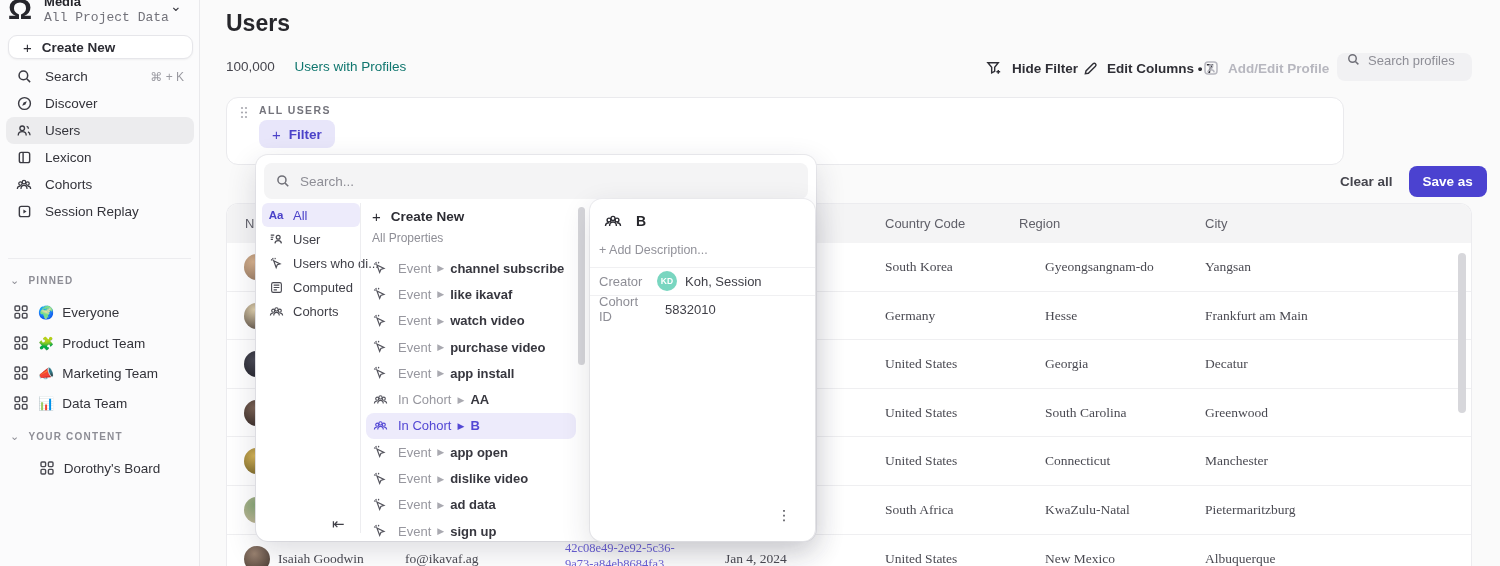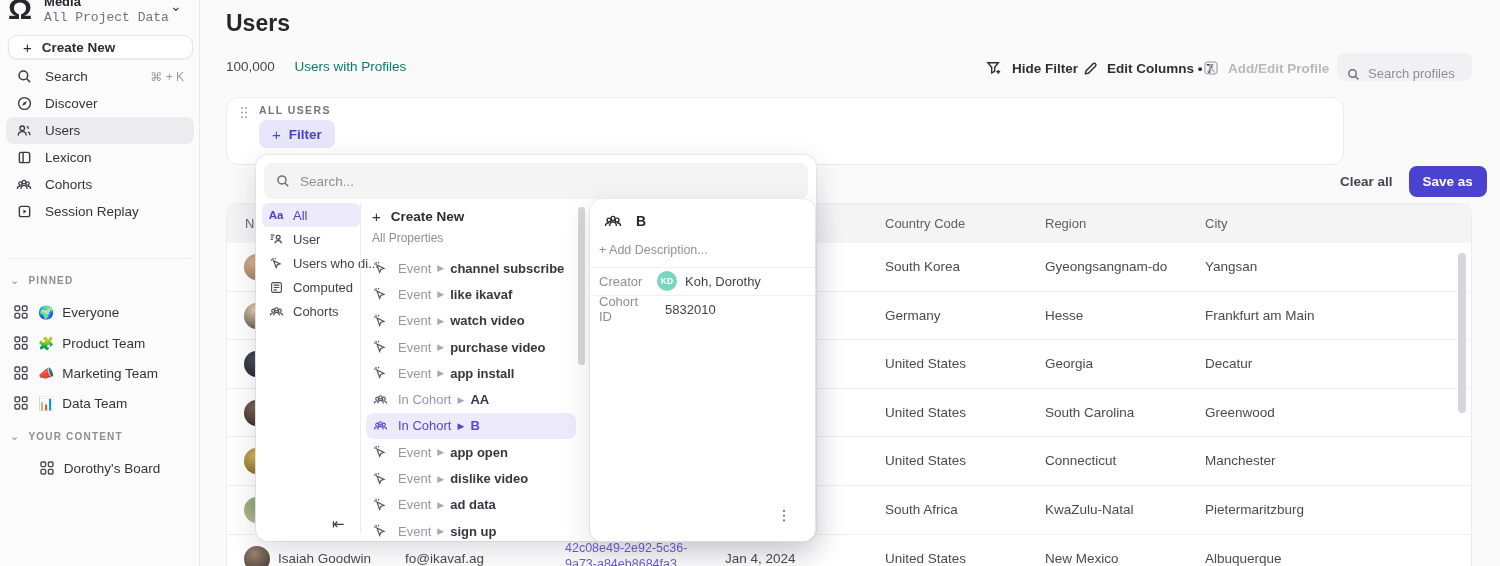--- a/index.html
+++ b/index.html
@@ -32,38 +32,38 @@
   
   .page-title { position:absolute; left:226px; top:10px; font-size:23px; font-weight:700; color:#26262b; }
   .count-row { position:absolute; left:226px; top:59px; font-size:13.5px; }
   .count-num { color:#46464e; margin-right:16px; }
   .count-label { color:#0f766e; }
   .top-actions { position:absolute; top:55px; height:26px; display:flex; align-items:center; }
   .act { display:flex; align-items:center; font-size:13.5px; font-weight:700; color:#2f2f36; cursor:pointer; }
   .act .ic { margin-right:9px; display:inline-flex; color:#2f2f36; }
   .act.disabled { color:#b7b7bf; }
   .act.disabled .ic { color:#b7b7bf; }
-  .search-box { position:absolute; left:1337px; top:53px; width:135px; height:28px; background:#f1f1f3; border-radius:8px; display:flex; align-items:flex-end; padding:0 10px; font-size:13px; color:#8e8e96; cursor:text; }
+  .search-box { position:absolute; left:1337px; top:53px; width:135px; height:28px; background:#f1f1f3; border-radius:8px; display:flex; align-items:flex-start; padding:0 10px; font-size:13px; color:#8e8e96; cursor:text; }
   .search-box .ic { margin-right:8px; display:inline-flex; color:#6f6f77; }
 
   
   .filter-card { position:absolute; left:226px; top:97px; width:1118px; height:68px; background:#fff; border:1px solid #eaeaed; border-radius:12px; z-index:6; }
   .drag-dots { position:absolute; left:13px; top:8px; color:#a9a9b0; }
   .group-label { position:absolute; left:32px; top:6px; font-size:10.5px; font-weight:700; letter-spacing:1.4px; color:#74747c; }
   .filter-btn { position:absolute; left:32px; top:22px; height:28px; padding:0 13px; background:#e8e6fa; border-radius:8px; display:inline-flex; align-items:center; font-size:13.5px; font-weight:700; color:#4b42c9; cursor:pointer; }
   .filter-btn .plus { font-weight:400; font-size:15px; margin-right:8px; }
   .clear-save { position:absolute; top:166px; left:1340px; display:flex; align-items:center; z-index:6; }
   .clear-btn { font-size:13.5px; font-weight:700; color:#45454d; margin-right:16px; cursor:pointer; }
   .save-btn { height:31px; padding:0 14px; background:#4b42d0; color:#fff; font-size:13.5px; font-weight:700; border-radius:8px; display:flex; align-items:center; cursor:pointer; }
 
   
   .table-card { position:absolute; left:226px; top:203px; width:1246px; height:363px; background:#fff; border-radius:12px 12px 0 0; border:1px solid #ececef; border-bottom:none; overflow:hidden; z-index:1; }
   .thead { position:absolute; left:0; top:0; width:100%; height:39px; background:#f4f4f5; }
   .th { position:absolute; top:0; line-height:39px; font-size:13px; color:#5f5f68; }
-  .trow { position:absolute; left:0; width:100%; height:48.6px; border-bottom:1px solid #efeff1; }
+  .trow { position:absolute; left:0; width:100%; height:48.6px; border-bottom:1px solid #efeff1;font-family:Liberation Serif, serif; }
   .td { position:absolute; top:0; line-height:48.6px; font-size:13.5px; color:#4a4a52; white-space:nowrap; }
   .avatar { position:absolute; left:17px; top:11px; width:26px; height:26px; border-radius:50%; }
   .av1 { background:radial-gradient(circle at 35% 30%, #d8b28d, #8a6f5a); }
   .av2 { background:radial-gradient(circle at 40% 25%, #e3d3ae, #4a3f38); }
   .av3 { background:radial-gradient(circle at 40% 35%, #4a4a55, #1e1e24); }
   .av4 { background:radial-gradient(circle at 40% 30%, #7c6354, #2c2220); }
   .av5 { background:radial-gradient(circle at 40% 30%, #d6b556, #6b5a23); }
   .av6 { background:radial-gradient(circle at 40% 30%, #8aa878, #c9b79a); }
   .av7 { background:radial-gradient(circle at 40% 30%, #9a8270, #3f332c); }
   .id-cell { position:absolute; font-size:12.5px; line-height:16px; color:#6a5fd9; top:5px; }
@@ -332,21 +332,21 @@
 
   <div class="clear-save">
     <span class="clear-btn">Clear all</span>
     <span class="save-btn">Save as</span>
   </div>
 
   <div class="table-card">
     <div class="thead">
       <span class="th" style="left:18px;">Name</span>
       <span class="th" style="left:658px;">Country Code</span>
-      <span class="th" style="left:818px;text-align:center;">Region</span>
+      <span class="th" style="left:792px;text-align:center;">Region</span>
       <span class="th" style="left:978px;">City</span>
     </div>
 
     <div class="trow" style="top:39px;">
       <span class="avatar av1"></span>
       <span class="td" style="left:658px;">South Korea</span>
       <span class="td" style="left:818px;">Gyeongsangnam-do</span>
       <span class="td" style="left:978px;">Yangsan</span>
     </div>
     <div class="trow" style="top:87.6px;">
@@ -617,21 +617,21 @@
             <path d="M1.5 13 C1.5 10.9 3 9.8 5 9.8 M13 9.8 C15 9.8 16.5 10.9 16.5 13 M5.6 13 C5.6 10.4 7.1 9 9 9 C10.9 9 12.4 10.4 12.4 13"></path>
           </svg>
         </span>
       <span class="t">B</span>
     </div>
     <div class="det-desc">+ Add Description...</div>
     <div class="det-div" style="top:68px;"></div>
     <div class="det-row" style="top:68px;">
       <span class="lbl">Creator</span>
       <span class="kd-av" style="background:#79d6c0;">KD</span>
-      <span class="val">Koh, Dorothy</span>
+      <span class="val">Koh, Session</span>
     </div>
     <div class="det-div" style="top:96px;"></div>
     <div class="det-row" style="top:96px;">
       <span class="lbl">Cohort ID</span>
       <span class="val2">5832010</span>
     </div>
     <span class="det-kebab">⋮</span>
   </div>
 
 </div>

